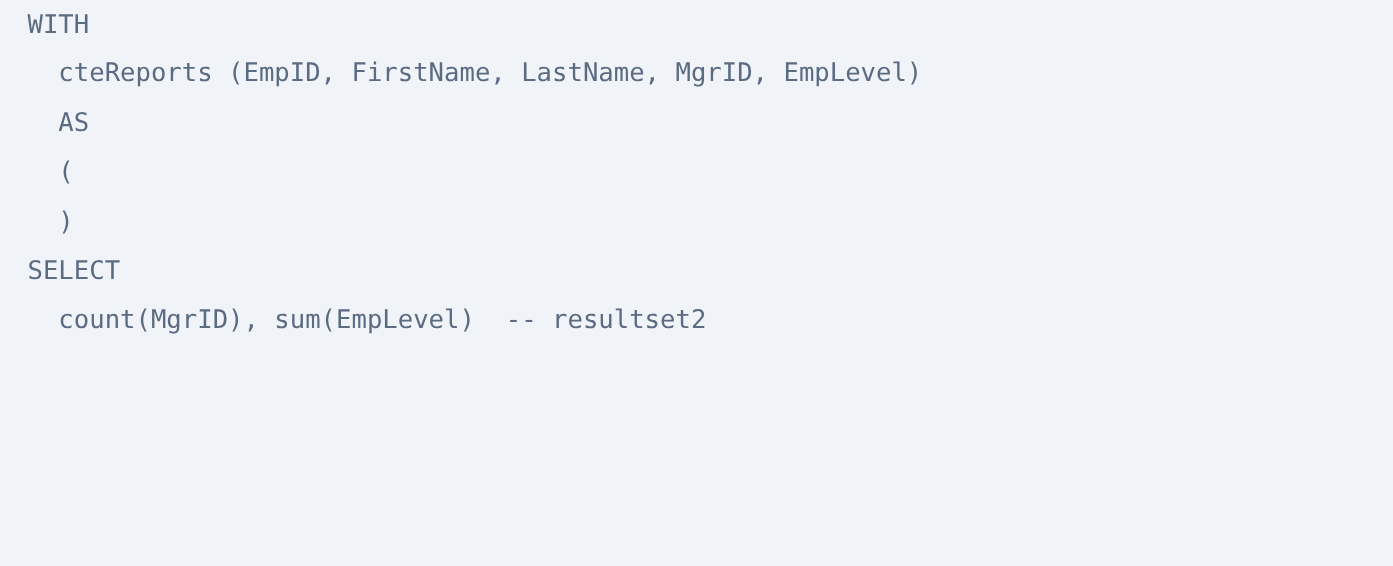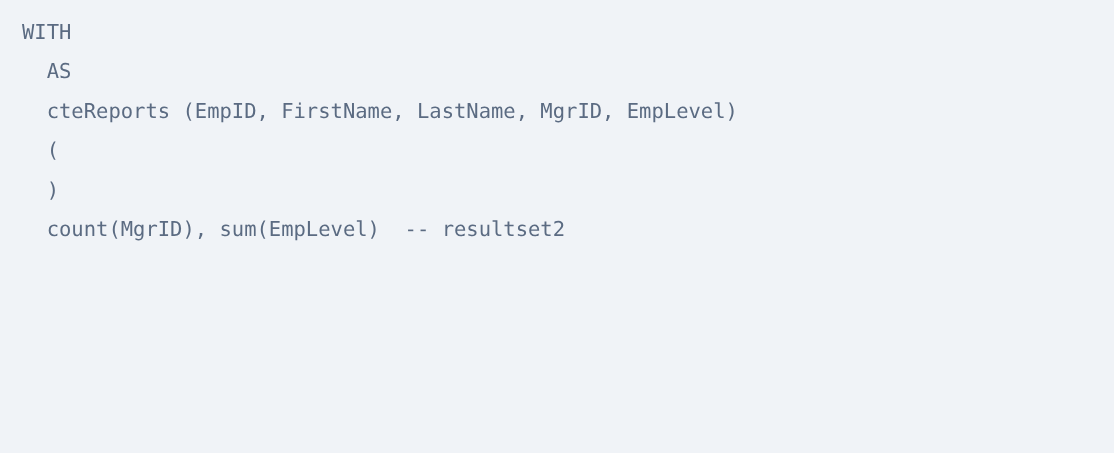--- a/index.html
+++ b/index.html
@@ -12,39 +12,39 @@
     height: 453px;
     overflow: hidden;
     background: #f0f3f7;
     font-family: "DejaVu Sans Mono", "Liberation Mono", monospace;
   }
   #code-viewer {
     width: 1114px;
     height: 453px;
     background: #f0f3f7;
     box-sizing: border-box;
-    padding-top: 13px;
     padding-left: 22px;
     position: relative;
   }
   .code-line {
     font-family: "DejaVu Sans Mono", "Liberation Mono", monospace;
     font-size: 20.5px;
     line-height: 39.4px;
     height: 39.4px;
     color: #5b6b82;
     white-space: pre;
     letter-spacing: 0px;
     -webkit-font-smoothing: antialiased;
     text-rendering: geometricPrecision;
   }
 </style>
 </head>
 <body>
 
 <div id="code-viewer">
   <div class="code-line">WITH</div>
+  <div class="code-line">  cteReports (EmpID, FirstName, LastName, MgrID, EmpLevel)</div>
   <div class="code-line">  AS</div>
-  <div class="code-line">  cteReports (EmpID, FirstName, LastName, MgrID, EmpLevel)</div>
   <div class="code-line">  (</div>
   <div class="code-line">  )</div>
+  <div class="code-line">SELECT</div>
   <div class="code-line">  count(MgrID), sum(EmpLevel)  -- resultset2</div>
 </div>
 
 </body></html>

